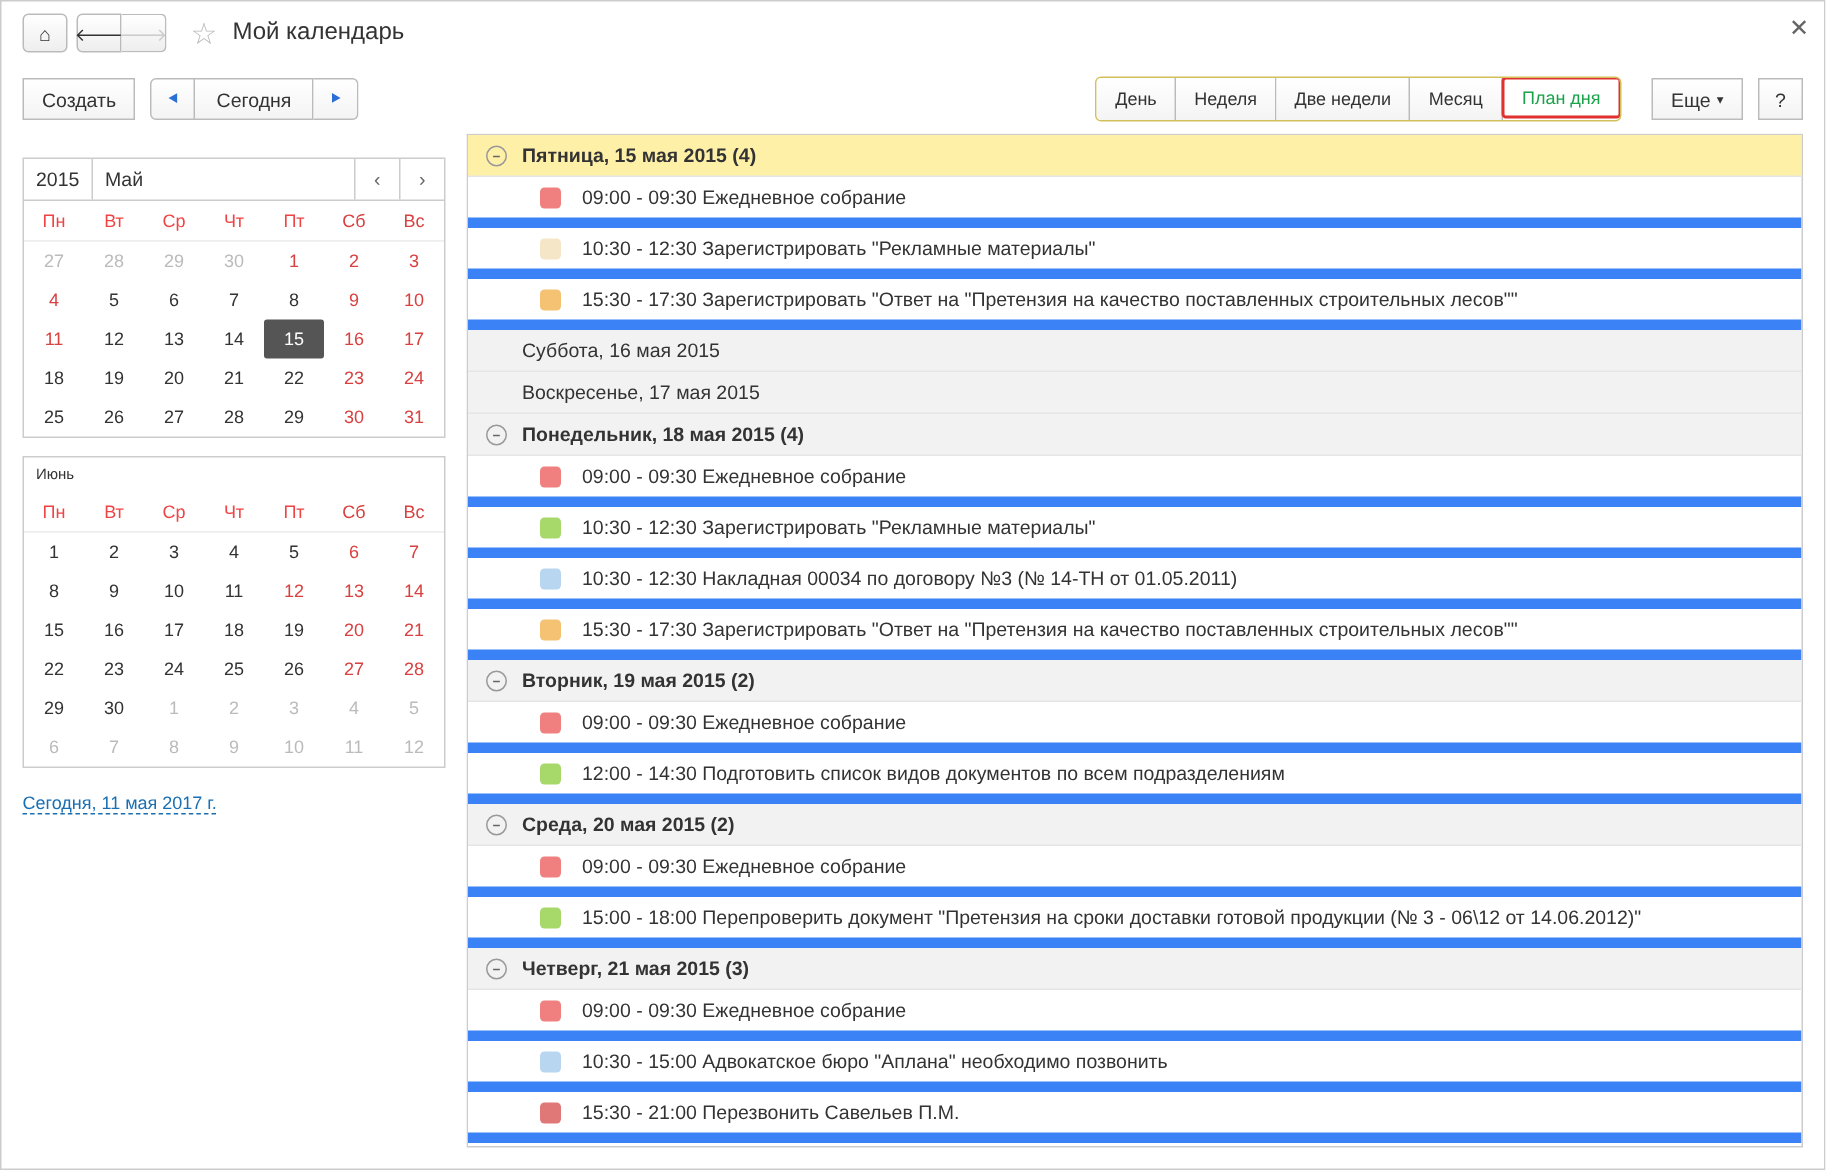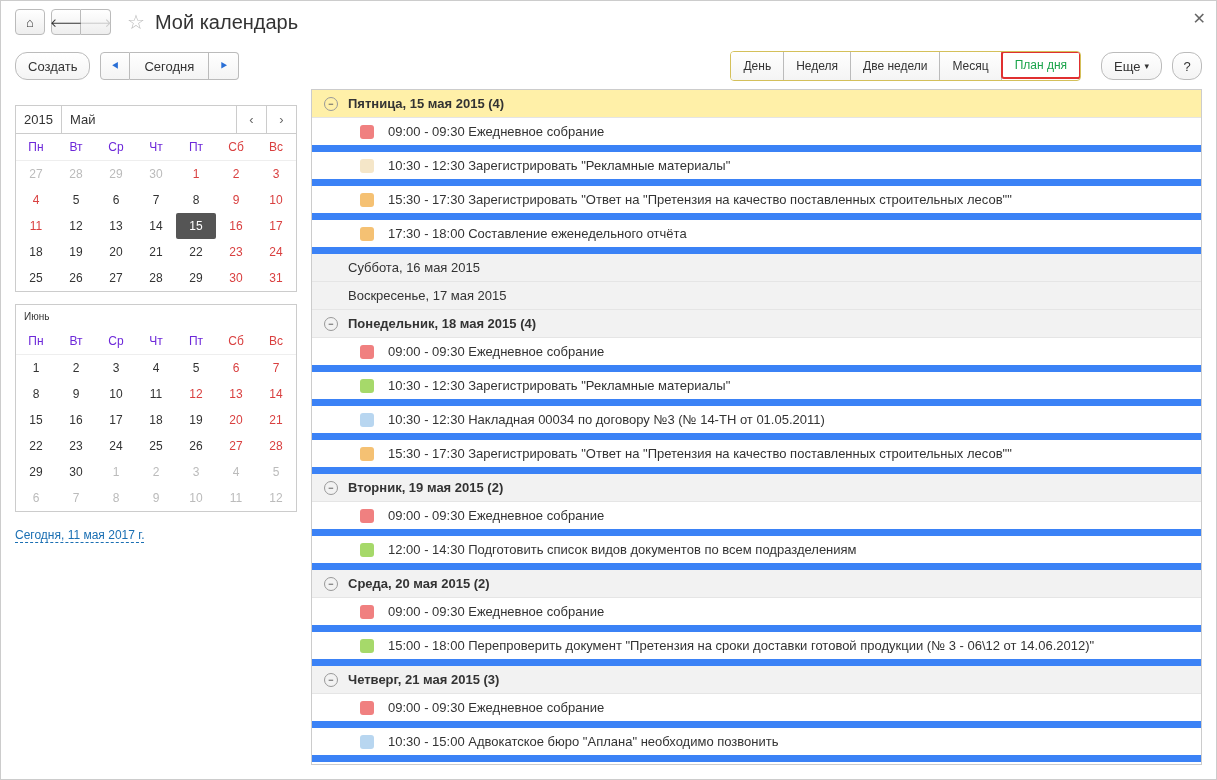--- a/index.html
+++ b/index.html
@@ -4,24 +4,24 @@
 <style>
 * { box-sizing: border-box; margin: 0; padding: 0; }
 body { font-family: Arial, sans-serif; font-size: 13px; background: #fff; color: #333; }
 .app { width: 1217px; height: 780px; border: 1px solid #ccc; position: relative; display: flex; flex-direction: column; }
 .titlebar { display: flex; align-items: center; padding: 8px 14px; gap: 6px; }
 .nav-btn { border: 1px solid #bbb; background: linear-gradient(#fff,#eee); border-radius: 4px; height: 26px; width: 30px; display: flex; align-items: center; justify-content: center; cursor: pointer; }
 .nav-group { display: flex; }
 .nav-group .nav-btn:first-child { border-radius: 4px 0 0 4px; }
 .nav-group .nav-btn:last-child { border-radius: 0 4px 4px 0; border-left: none; }
 .star { color: #bbb; font-size: 20px; margin: 0 4px 0 10px; }
-.page-title { font-size: 20px; font-weight: normal; }
+.page-title { font-size: 16px; font-weight: normal; }
 .close-x { position: absolute; right: 10px; top: 8px; font-size: 16px; color: #666; cursor: pointer; }
 .toolbar { display: flex; align-items: center; padding: 8px 14px; gap: 10px; }
-.btn { border: 1px solid #bbb; background: linear-gradient(#fff,#f4f4f4); border-radius: 12px; height: 28px; padding: 0 12px; display: flex; align-items: center; justify-content: center; cursor: pointer; font-size: 13px; }
+.btn { border: 1px solid #bbb; background: linear-gradient(#fff,#f4f4f4); border-radius: 0; height: 28px; padding: 0 12px; display: flex; align-items: center; justify-content: center; cursor: pointer; font-size: 13px; }
 .btn-group { display: flex; }
 .btn-group .btn { border-radius: 0; border-left: none; width: 30px; padding: 0; }
 .btn-group .btn:first-child { border-radius: 4px 0 0 4px; border-left: 1px solid #bbb; }
 .btn-group .btn:last-child { border-radius: 0 4px 4px 0; }
 .btn-group .btn.mid { width: auto; padding: 0 14px; }
 .spacer { flex: 1; }
 .view-group { display: flex; border: 1px solid #d4c05a; border-radius: 4px; overflow: hidden; }
 .view-btn { border: none; background: linear-gradient(#fff,#f4f4f4); border-right: 1px solid #bbb; height: 28px; padding: 0 12px; display: flex; align-items: center; cursor: pointer; font-size: 12px; }
 .view-btn:last-child { border-right: none; }
 .view-btn.active { background: #fff; color: #1aa34a; border: 2px solid #e03030; margin: -1px; position: relative; z-index: 2; border-radius: 3px; }
@@ -29,21 +29,21 @@
 .sidebar { width: 310px; padding: 16px 14px; }
 .minical { border: 1px solid #ccc; margin-bottom: 12px; }
 .minical-header { display: flex; border-bottom: 1px solid #ccc; }
 .minical-header .cell { padding: 6px 8px; font-size: 13px; }
 .minical-header .sep { border-right: 1px solid #ccc; }
 .minical-header .grow { flex: 1; }
 .minical-header .nav { width: 30px; text-align: center; cursor: pointer; color: #666; border-left: 1px solid #ccc; }
 .minical-title { padding: 6px 8px; font-size: 10px; }
 .minical table { width: 100%; border-collapse: collapse; }
 .minical th, .minical td { width: 14.28%; text-align: center; padding: 6px 0; font-size: 12px; font-weight: normal; }
-.minical th { color: #6d28d9; border-bottom: 1px solid #eee; }
+.minical th { color: #ef4444; border-bottom: 1px solid #eee; }
 .minical th.we, .minical td.we { color: #d94040; }
 .minical td.dim { color: #bbb; }
 .minical td.sel { background: #555; color: #fff; border-radius: 2px; }
 .today-link { color: #1a6fb3; font-size: 12px; border-bottom: 1px dashed #1a6fb3; display: inline-block; margin-top: 4px; cursor: pointer; }
 .main { flex: 1; padding: 0 14px 14px 0; overflow: hidden; display: flex; }
 .schedule { border: 1px solid #ccc; flex: 1; overflow-y: auto; }
 .day-header { display: flex; align-items: center; padding: 6px 12px; font-weight: bold; border-bottom: 1px solid #e5e5e5; }
 .day-header .toggle { width: 14px; height: 14px; border: 1px solid #999; border-radius: 7px; margin-right: 10px; display: flex; align-items: center; justify-content: center; font-size: 9px; color: #666; flex-shrink: 0; }
 .day-header.today { background: #fff0a8; }
 .day-header.weekend { background: #f2f2f2; font-weight: normal; }
@@ -254,24 +254,20 @@
             <span>09:00 - 09:30 Ежедневное собрание</span>
           </div>
           <div class="event">
             <span class="dot" style="background: rgb(245, 230, 200);"></span>
             <span>10:30 - 12:30 Зарегистрировать "Рекламные материалы"</span>
           </div>
           <div class="event">
             <span class="dot" style="background: rgb(245, 193, 115);"></span>
             <span>15:30 - 17:30 Зарегистрировать "Ответ на "Претензия на качество поставленных строительных лесов""</span>
           </div>
-          <div class="event">
-            <span class="dot" style="background: rgb(245, 193, 115);"></span>
-            <span>17:30 - 18:00 Составление еженедельного отчёта</span>
-          </div>
           <div class="day-header weekend">
             <span style="width: 24px; display: inline-block;"></span>
             <span>Суббота, 16 мая 2015</span>
           </div>
           <div class="day-header weekend">
             <span style="width: 24px; display: inline-block;"></span>
             <span>Воскресенье, 17 мая 2015</span>
           </div>
           <div class="day-header weekday">
             <span class="toggle">−</span>

